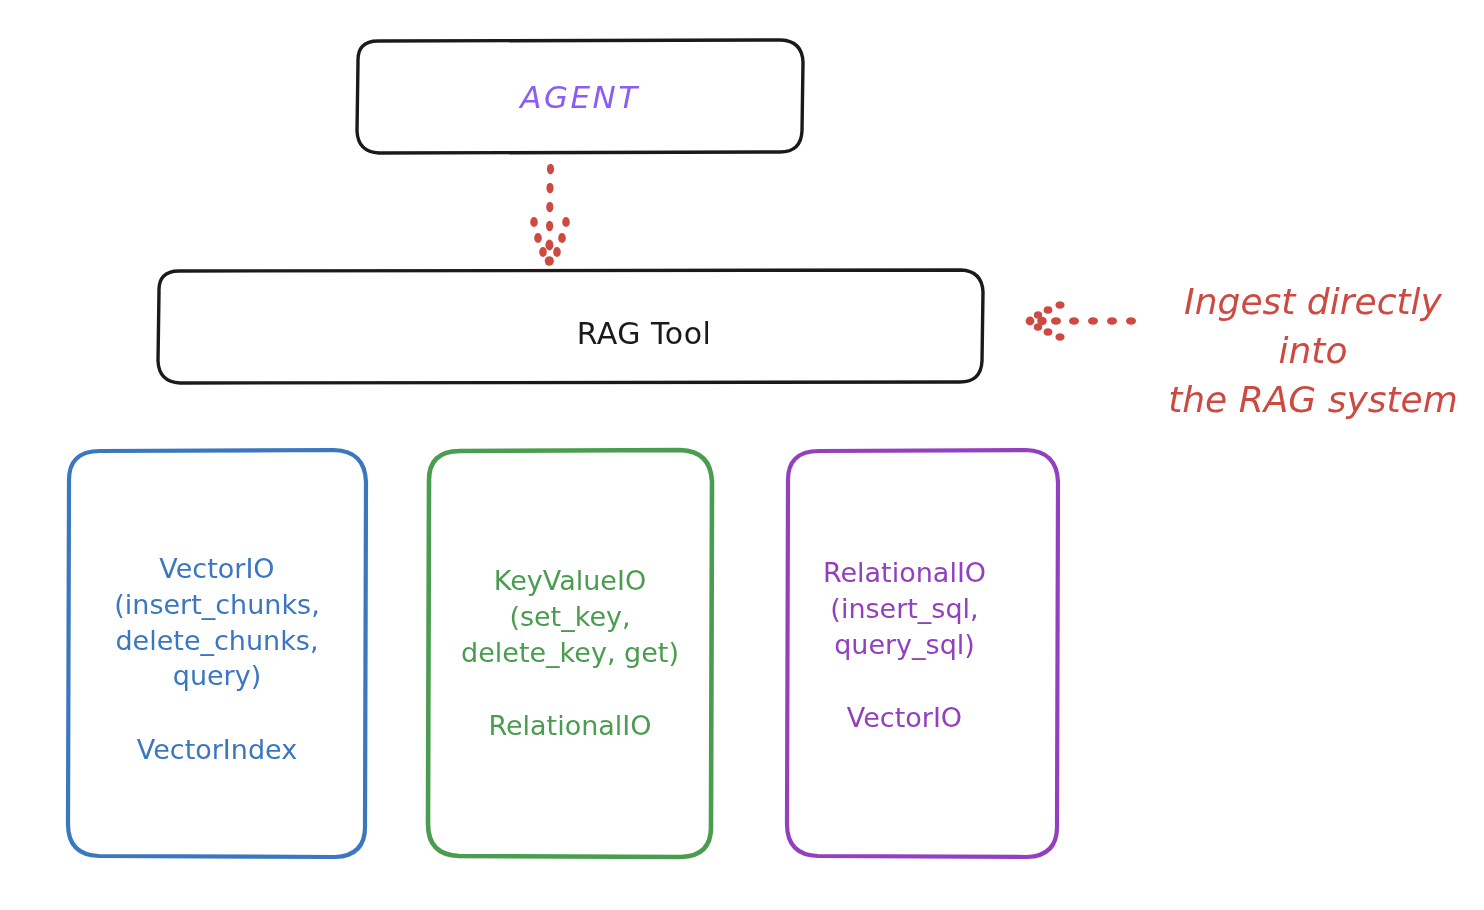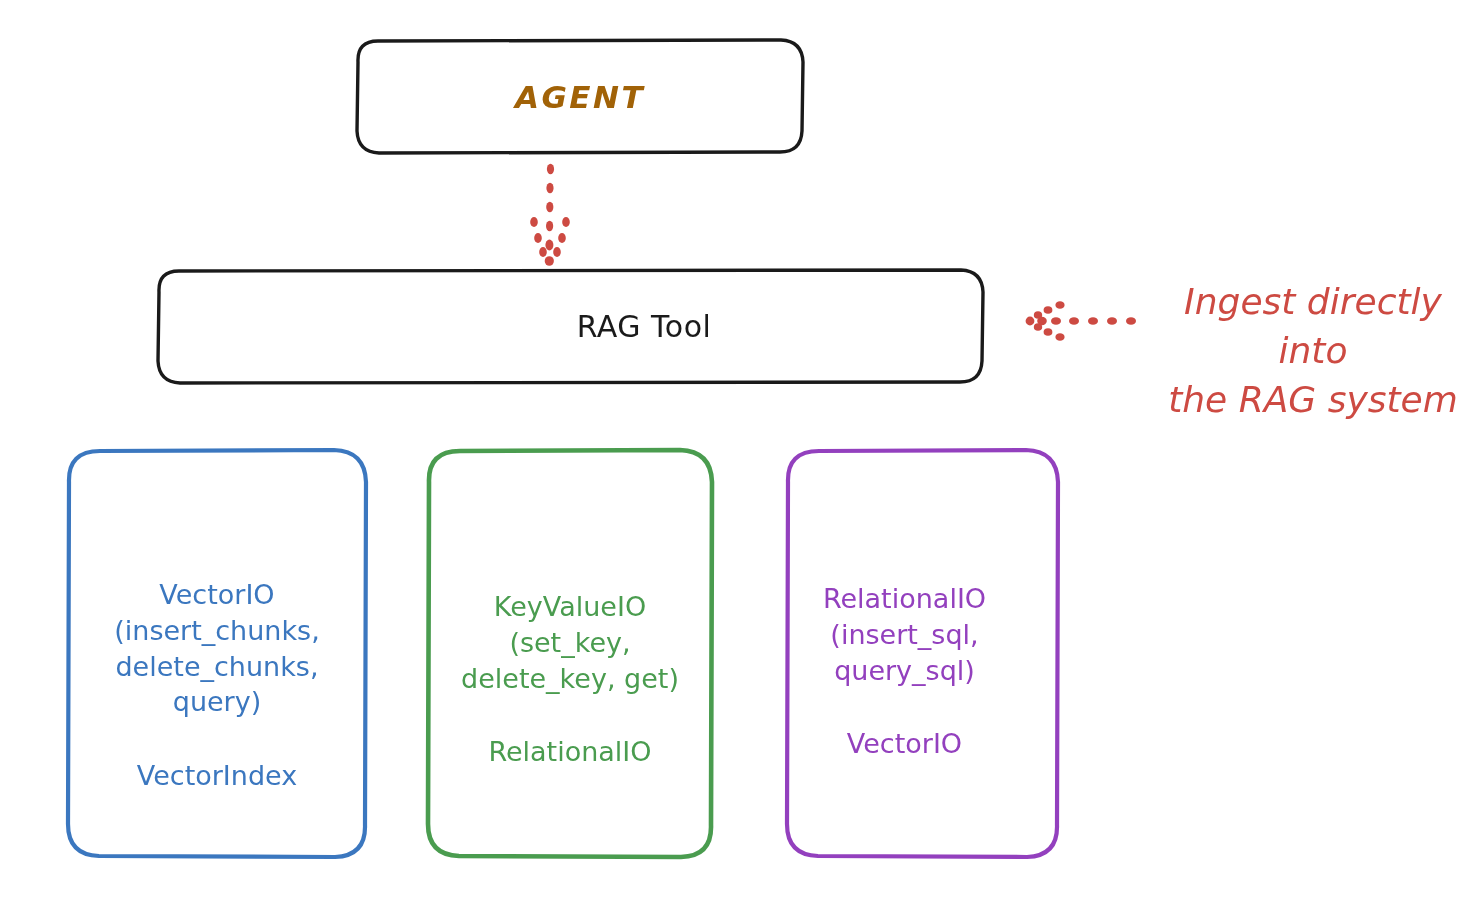--- a/index.html
+++ b/index.html
@@ -41,44 +41,43 @@
   
   #node-agent {
     left: 357px;
     top: 40px;
     width: 446px;
     height: 113px;
   }
   #node-agent .node-label {
     font-family: "DejaVu Sans", sans-serif;
     font-style: italic;
-    font-weight: bold;
+    font-weight: normal;
     font-size: 31px;
     letter-spacing: 2.5px;
-    color: #a16207;
+    color: #8b5cf6;
   }
 
   
   #node-ragtool {
     left: 157px;
-    top: 270px;
+    top: 277px;
     width: 974px;
     height: 113px;
   }
   #node-ragtool .node-label {
     font-family: "DejaVu Sans", sans-serif;
     font-size: 30px;
     color: #1a1a1a;
     letter-spacing: 0.5px;
   }
 
   
   .provider {
     padding: 0 10px;
-    margin-top: 26px;
   }
   #node-vector  { left: 68px;  top: 450px; width: 298px; height: 407px; }
   #node-keyvalue{ left: 428px; top: 450px; width: 284px; height: 407px; }
   #node-relational { left: 787px; top: 450px; width: 235px; height: 407px; }
 
   .provider .api-block,
   .provider .index-block {
     font-family: "DejaVu Sans", sans-serif;
     font-size: 27px;
     line-height: 1.32;

